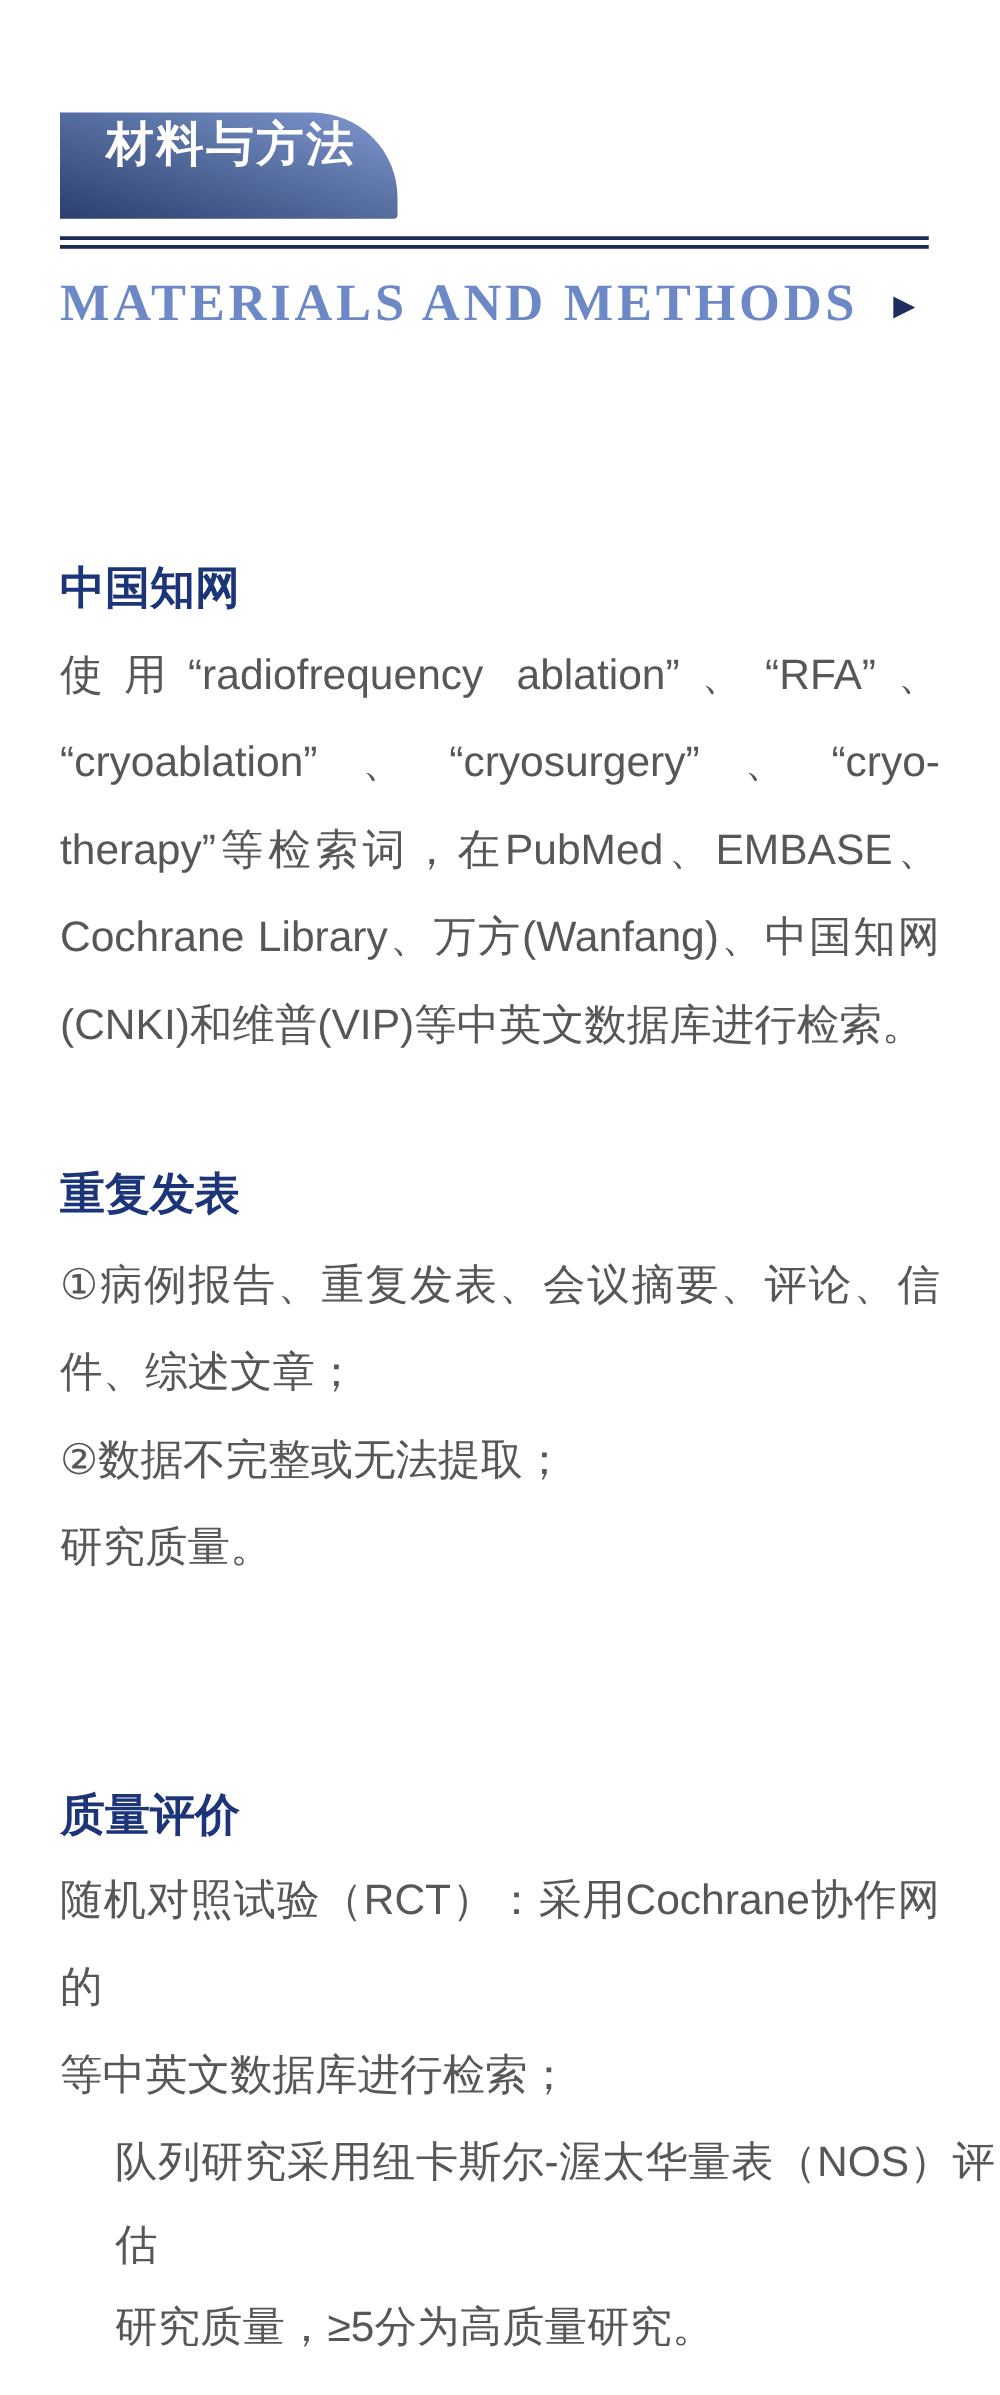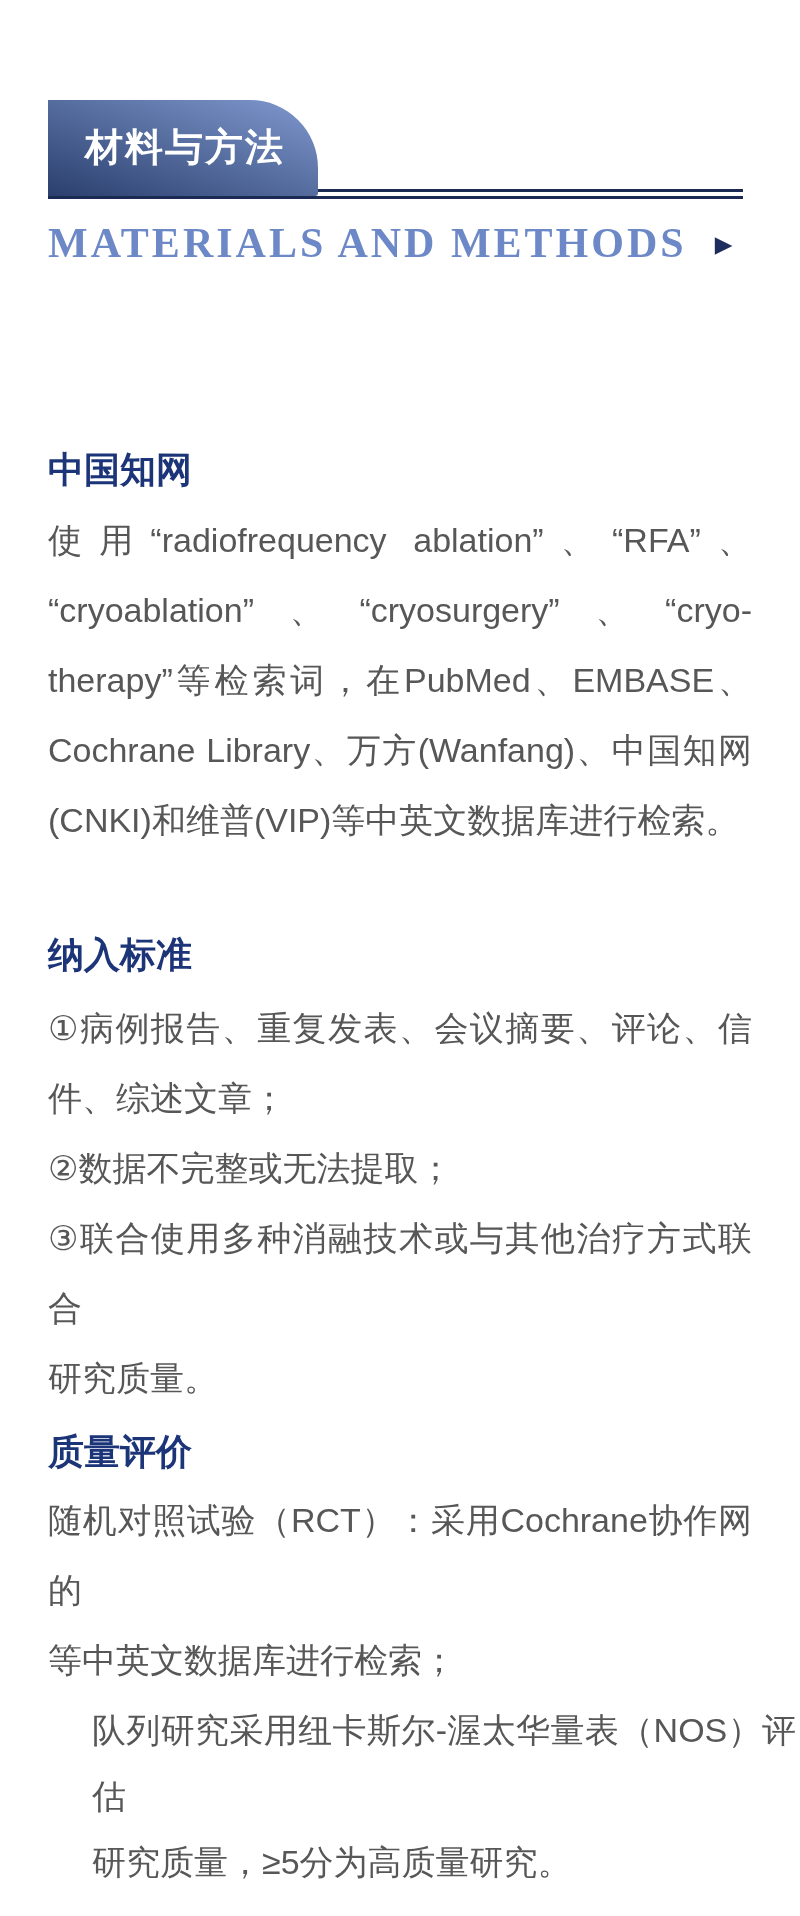--- a/index.html
+++ b/index.html
@@ -13,30 +13,29 @@
     height: 1916px;
     background: var(--background, #ffffff);
     overflow: hidden;
     font-family: "Liberation Sans", "DejaVu Sans", sans-serif;
   }
 
   
   .banner {
     position: absolute;
     left: 48px;
-    top: 100px;
+    top: 90px;
     width: 270px;
-    height: 96px;
+    height: 85px;
     z-index: 2;
     background: linear-gradient(to top right,
                 var(--banner_gradient_dark, #2a3f6d),
                 var(--banner_gradient_light, #8099cf));
     border-radius: 0 68px 3px 0;
     display: flex;
-    align-items: center;
     padding-left: 37px;
     padding-bottom: 2px;
     box-sizing: border-box;
   }
   .banner-title {
     font-family: "Liberation Serif", "DejaVu Serif", serif;
     font-weight: bold;
     font-size: 38px;
     color: var(--banner_text, #ffffff);
     letter-spacing: 2px;
@@ -137,31 +136,30 @@
 
   <h2 class="sec-heading h-lit">中国知网</h2>
   <div class="para-block p-lit">
       <div class="line jline">使用“radiofrequency ablation”、“RFA”、</div>
       <div class="line jline">“cryoablation”、“cryosurgery”、“cryo-</div>
       <div class="line jline">therapy”等检索词，在PubMed、EMBASE、</div>
       <div class="line jline">Cochrane Library、万方(Wanfang)、中国知网</div>
       <div class="line">(CNKI)和维普(VIP)等中英文数据库进行检索。</div>
     </div>
 
-  <h2 class="sec-heading h-incl">纳入标准</h2>
+  <h2 class="sec-heading h-incl">重复发表</h2>
   <div class="para-block p-incl">
     <div>
         <div class="line jline">①病例报告、重复发表、会议摘要、评论、信</div>
         <div class="line">件、综述文章；</div>
       </div>
     <div>
         <div class="line">②数据不完整或无法提取；</div>
       </div>
     <div>
-        <div class="line jline">③联合使用多种消融技术或与其他治疗方式联合</div>
         <div class="line">研究质量。</div>
       </div>
   </div>
 
   <h2 class="sec-heading h-qual">质量评价</h2>
   <div class="para-block p-qual1">
       <div class="line jline">随机对照试验（RCT）：采用Cochrane协作网的</div>
       <div class="line">等中英文数据库进行检索；</div>
     </div>
   <div class="para-block tight p-qual2">

